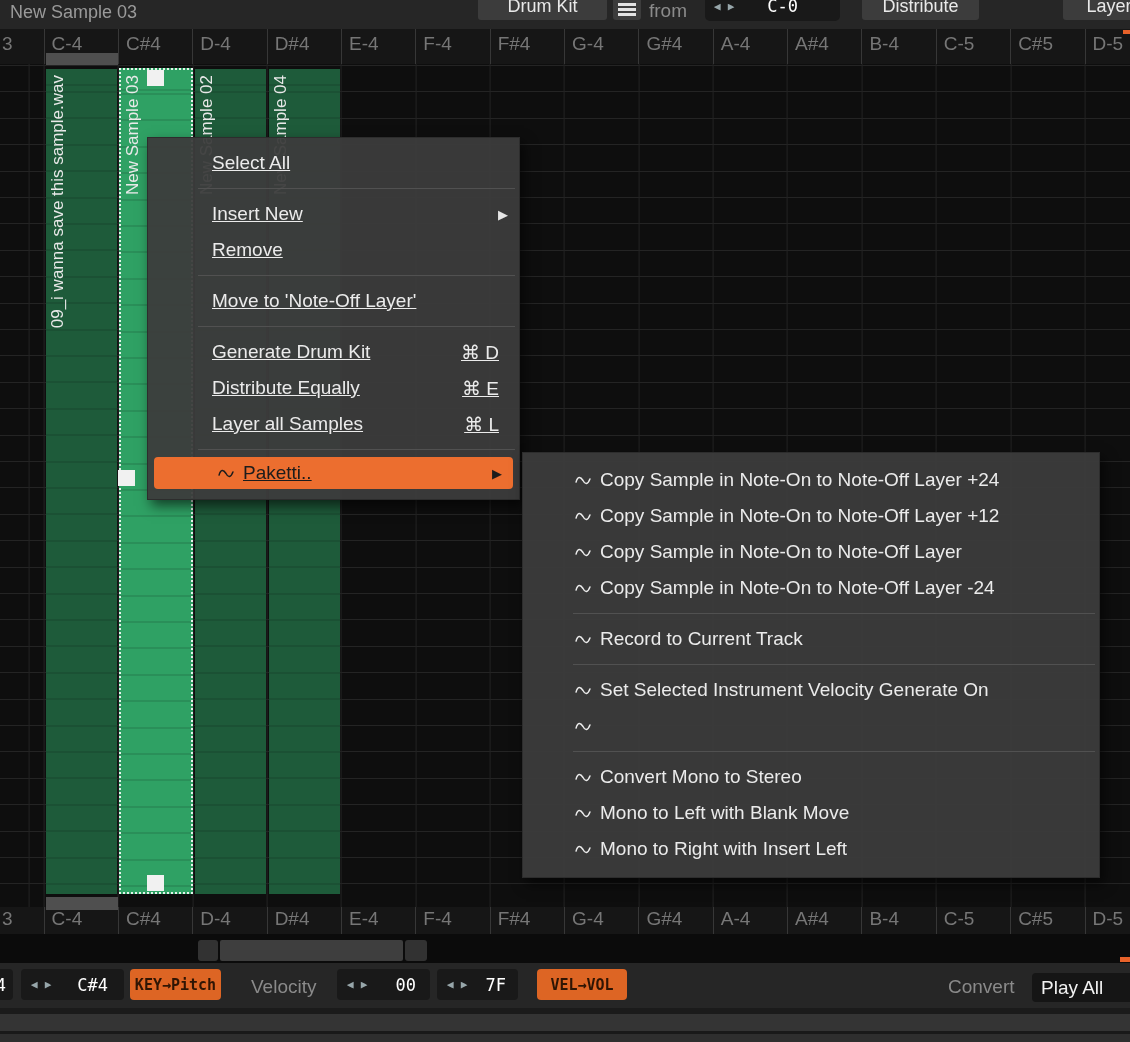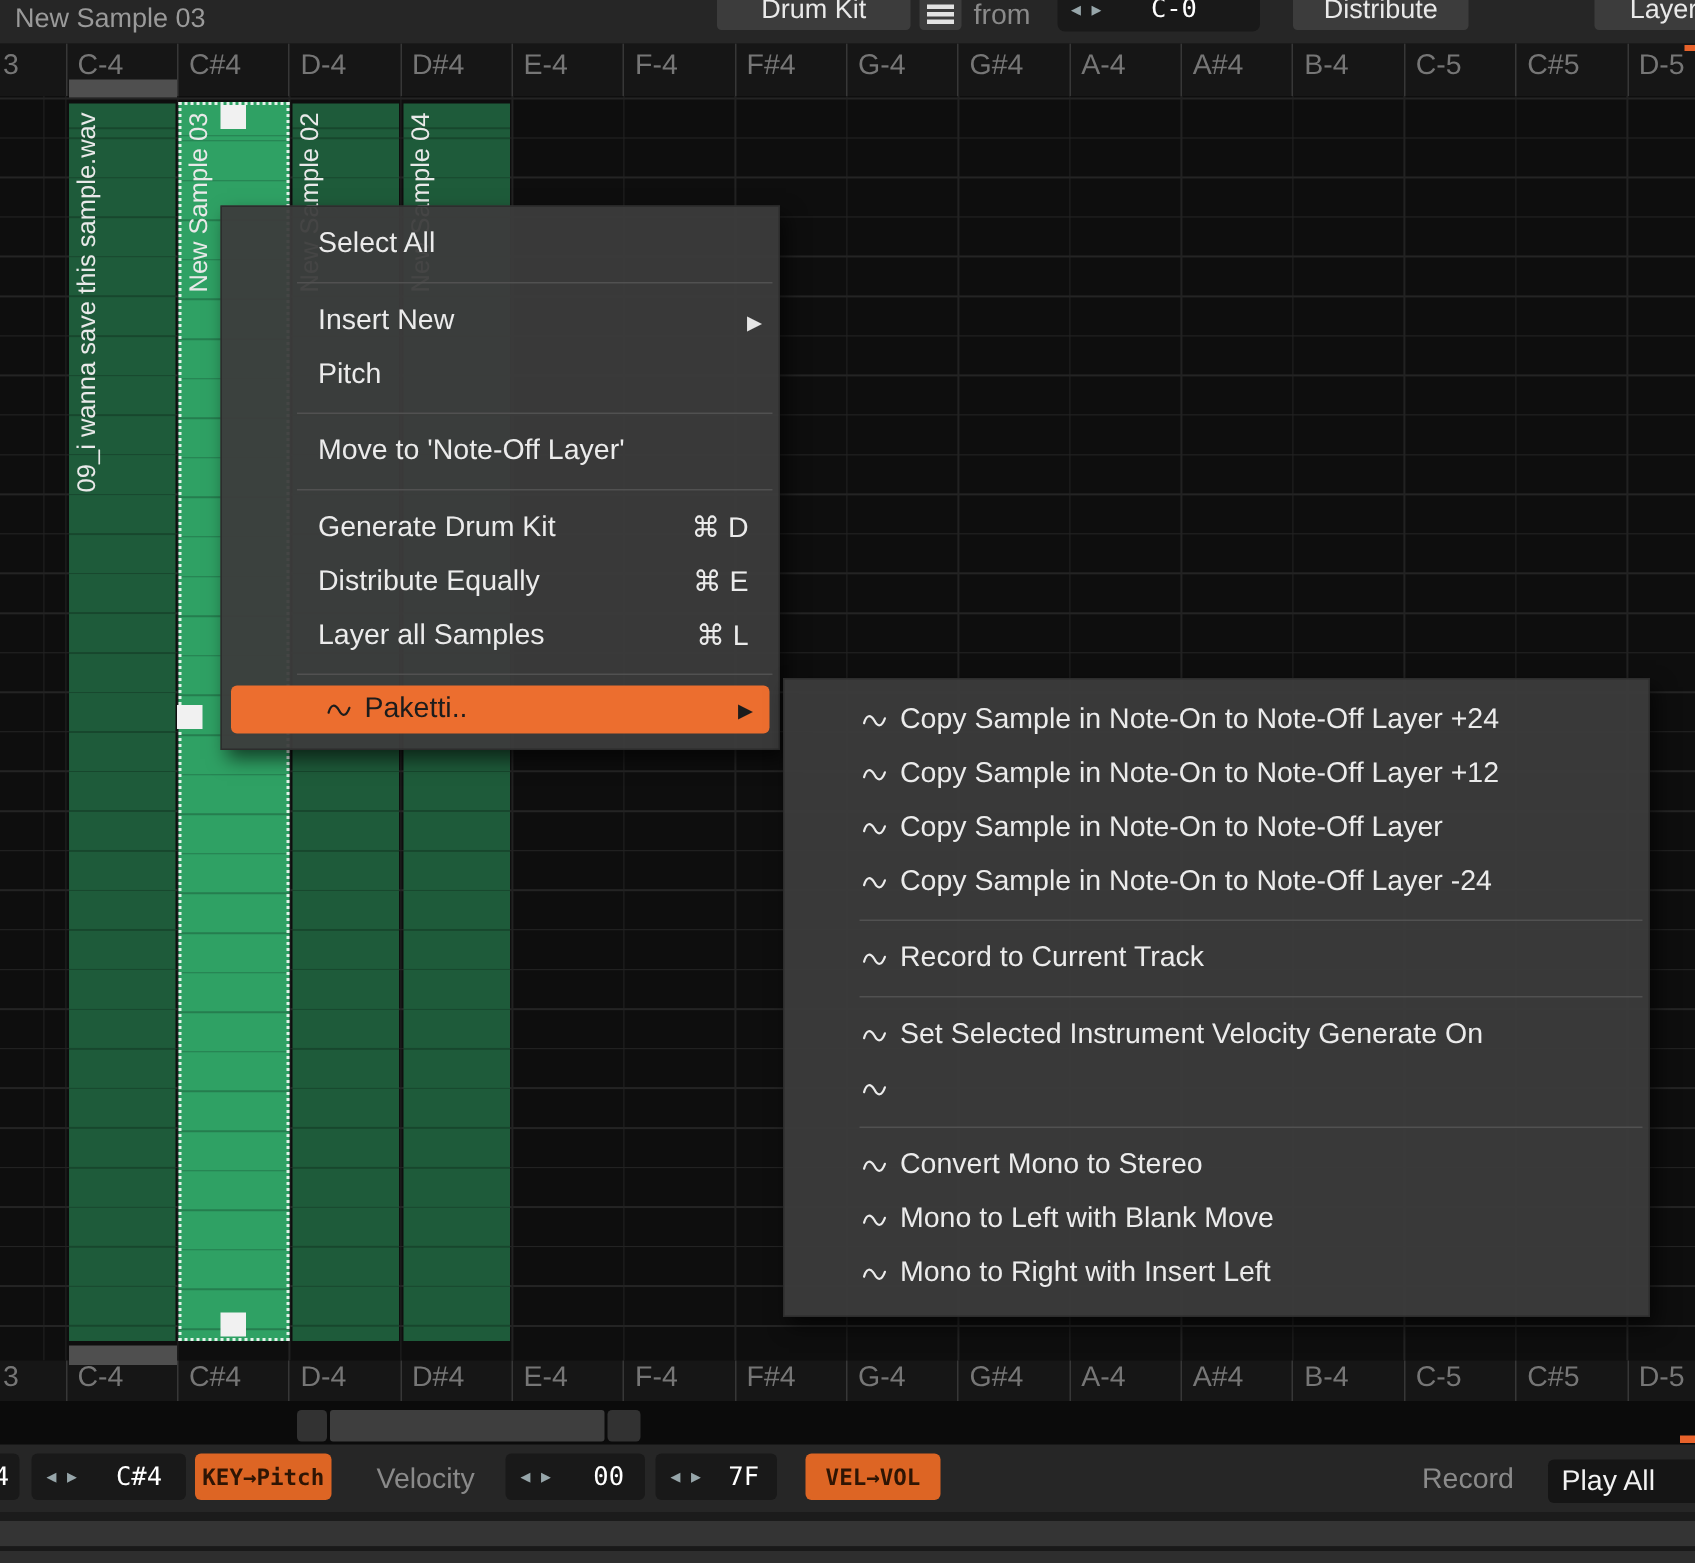--- a/index.html
+++ b/index.html
@@ -58,21 +58,21 @@
   .sc-cap.right { width:22px; }
   .sc-mid { flex:1; background:#3e3e3e; border-radius:2px; }
 
   
   .menu { background:rgba(60,60,60,0.95); box-shadow:4px 6px 12px rgba(0,0,0,0.6);
           border:1px solid #2d2d2d; }
   #context-menu { left:147px; top:137px; width:373px; z-index:10; padding:7px 0 10px 0; }
   #paketti-submenu { left:522px; top:452px; width:578px; z-index:11; padding:9px 0 10px 0; }
   .menu-item { position:relative; height:36px; display:flex; align-items:center;
                color:#ebebeb; font-size:19px; }
-  #context-menu .menu-item { padding-left:64px; }
+  #context-menu .menu-item { padding-left:64px;text-decoration:underline; }
   #paketti-submenu .menu-item { padding-left:52px; }
   .menu-sep { height:1px; background:#515151; margin:7px 4px 7px 50px; }
   .shortcut { margin-left:auto; margin-right:20px; display:flex; gap:9px; color:#ebebeb;
               font-size:19px; }
   .sub-arrow { position:absolute; right:11px; font-size:13px; color:#e6e6e6; }
   .menu-item.highlighted { height:32px; margin:3px 6px 0 6px; border-radius:4px;
       background:#ec6e2f; color:#1c1c1c; padding-left:49px; }
   .menu-item.highlighted .sub-arrow { color:#1c1c1c; }
   .wave-icon { margin-right:9px; flex:none; }
 
@@ -218,21 +218,21 @@
 <div id="context-menu" class="menu abs">
     <div class="menu-item">
       <span>Select All</span>
     </div>
     <div class="menu-sep"></div>
     <div class="menu-item">
       <span>Insert New</span>
       <span class="sub-arrow">▶</span>
     </div>
     <div class="menu-item">
-      <span>Pitch</span>
+      <span>Remove</span>
     </div>
     <div class="menu-sep"></div>
     <div class="menu-item">
       <span>Move to 'Note-Off Layer'</span>
     </div>
     <div class="menu-sep"></div>
     <div class="menu-item">
       <span>Generate Drum Kit</span>
       <span class="shortcut">⌘ D</span>
     </div>
@@ -333,20 +333,20 @@
     <span class="tri">◀</span>
     <span class="tri">▶</span>
     <span class="val" style="margin-right:4px;">00</span>
   </div>
   <div class="spin" style="left:437px;width:81px;">
     <span class="tri">◀</span>
     <span class="tri">▶</span>
     <span class="val" style="margin-right:2px;">7F</span>
   </div>
   <div class="orange-btn" style="left:537px;width:90px;">VEL→VOL</div>
-  <span class="ctl-label" style="left:948px;">Record</span>
+  <span class="ctl-label" style="left:948px;">Convert</span>
   <div id="overlap-select">Play All</div>
 </div>
 
 <div id="strip-a" class="abs"></div>
 <div id="strip-b" class="abs"></div>
 <div id="strip-c" class="abs"></div>
 <div id="strip-d" class="abs"></div>
 
 </body></html>

